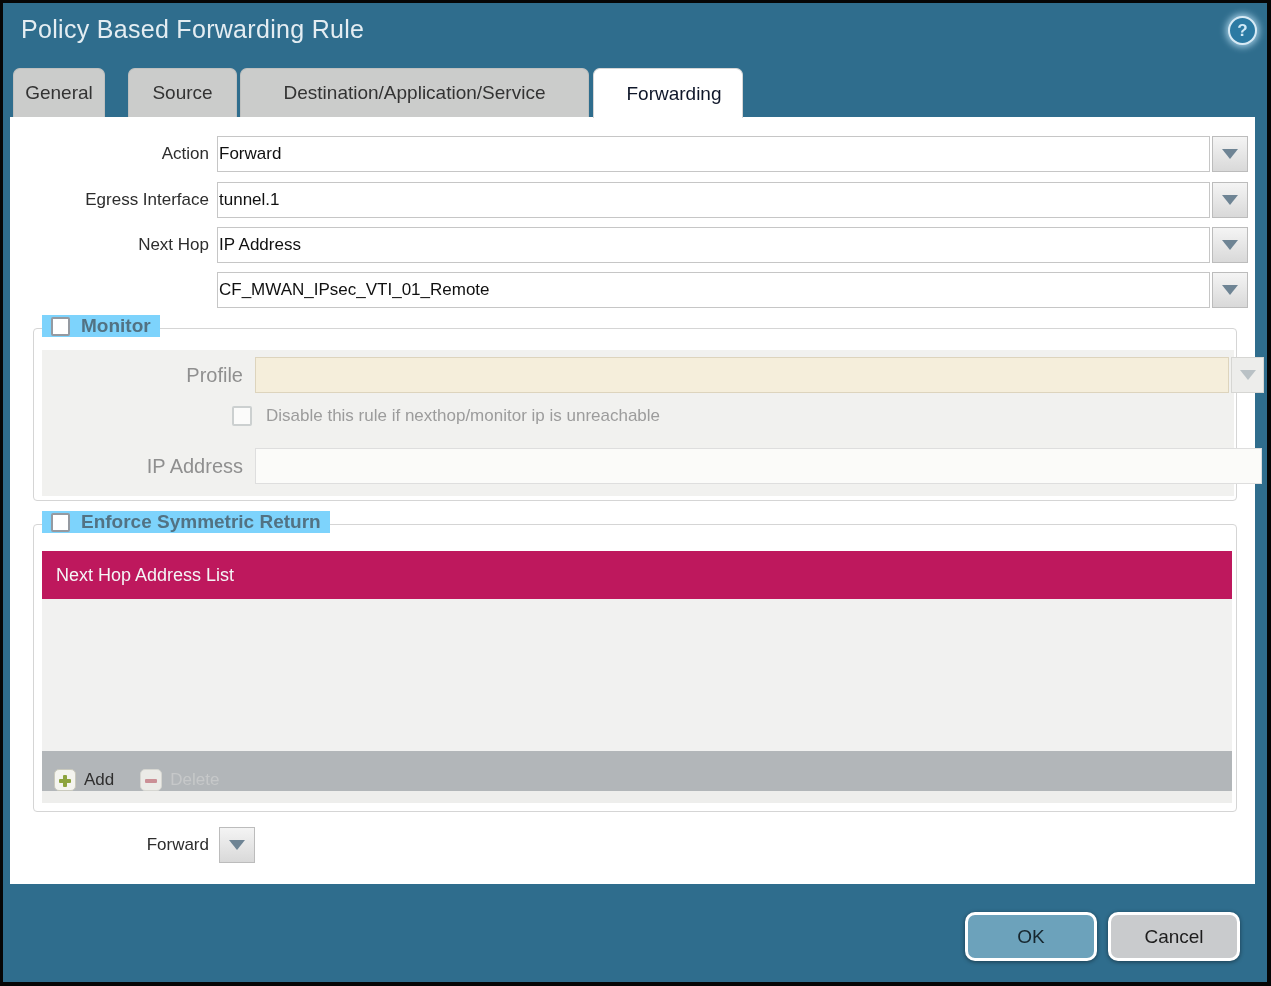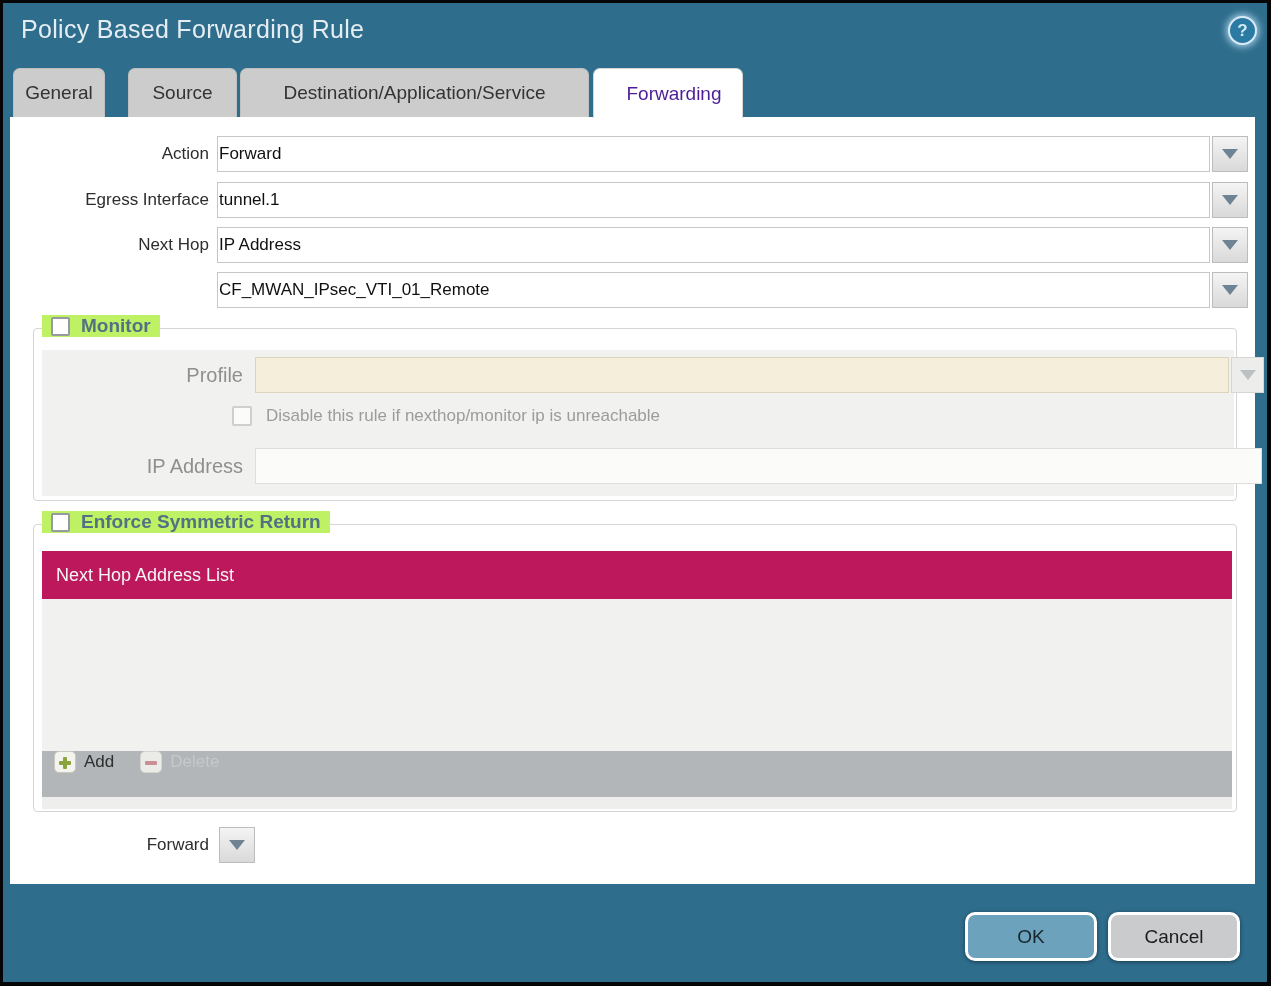--- a/index.html
+++ b/index.html
@@ -14,59 +14,59 @@
            color:#e4edf2; letter-spacing:.3px; }
   .help { position:absolute; left:1228px; top:16px; width:29px; height:29px; border-radius:50%;
           background:#2b7aa3; border:2px solid #d7eaf5; box-shadow:0 0 7px 2px rgba(190,228,248,.8);
           display:flex; align-items:center; justify-content:center; cursor:pointer; }
   .help span { color:#cfe9f7; font-size:17px; font-weight:bold; }
 
   
   .tab { position:absolute; top:68px; height:49px; background:#cbcccb; border:1px solid #bfc0bf;
          border-bottom:none; border-radius:7px 7px 0 0; display:flex; align-items:center;
          justify-content:center; font-size:19px; color:#333; cursor:pointer; }
-  .tab.active { background:#ffffff; border-color:#d6d6d6; height:50px; z-index:3; color:#4c1d95;padding-left:12px; }
+  .tab.active { background:#ffffff; border-color:#d6d6d6; height:50px; z-index:3; color:#0f172a;padding-left:12px; }
 
   
   .content { position:absolute; left:10px; top:117px; width:1245px; height:767px; background:#fff; z-index:2; }
 
   .frow { position:absolute; left:0; display:flex; align-items:center; height:36px; }
   .flabel { width:207px; padding-right:8px; text-align:right; font-size:17px; color:#2d2d2d; }
   .finput { width:993px; height:36px; border:1px solid #c6c6c6; background:#fff; font-size:17px;
             color:#101010; padding:0 1px; font-family:"Liberation Sans",sans-serif; outline:none; }
   .ddbtn { width:36px; height:36px; margin-left:2px; background:linear-gradient(#f4f4f4,#d9d9d9);
            border:1px solid #bcbcbc; display:flex; align-items:center; justify-content:center; cursor:pointer; }
   .arrow { width:0; height:0; border-left:8px solid transparent; border-right:8px solid transparent;
            border-top:10px solid #6e8494; }
   .ddbtn.disabled { background:#ededeb; border-color:#d6d6d3; cursor:default; }
   .ddbtn.disabled .arrow { border-top-color:#b9c1c5; }
 
   
   .group { position:absolute; left:23px; width:1204px; border:1px solid #d5d5d5; border-radius:4px; }
-  .legend { position:absolute; top:-14px; left:8px; background:#bef264; padding:0 9px; display:flex;
+  .legend { position:absolute; top:-14px; left:8px; background:#7dd3fc; padding:0 9px; display:flex;
             align-items:center; gap:11px; }
   .legend .cap { font-size:19px; font-weight:bold; color:#527283; }
   .cbox { width:19px; height:19px; background:#fff; border:2px solid #959aa1; border-radius:2px; cursor:pointer; }
   .cbox.disabled { width:20px; height:20px; border-color:#ccd0d0; background:#fbfbfa; cursor:default; }
 
   .mpanel { position:absolute; left:8px; top:21px; width:1192px; height:146px; background:#f1f1ef; }
   .prow { position:absolute; display:flex; align-items:center; }
   .plabel { width:213px; padding-right:12px; text-align:right; font-size:20px; color:#8f8f8f; }
   .beige { width:974px; height:36px; margin-left:0; border:1px solid #ddd4bd; background:#f5eedb;
            font-size:17px; padding:0 9px; color:#555; outline:none; }
   .dinput { width:1007px; height:36px; border:1px solid #dedede; background:#fbfbf9; font-size:17px;
             padding:0 9px; color:#777; outline:none; }
   .dcblabel { margin-left:14px; font-size:17px; color:#9c9c9c; }
 
   
   .table { position:absolute; left:8px; top:26px; width:1190px; }
   .thead { height:48px; background:#be185d; color:#f4f6f6; font-size:18px; line-height:48px;
            padding-left:14px; }
   .tbody { height:152px; background:#f1f1f0; }
-  .tfoot { height:46px; background:#b2b6b9; display:flex; align-items:flex-start; padding-left:12px; gap:26px; }
+  .tfoot { height:40px; background:#b2b6b9; display:flex; align-items:flex-end; padding-left:12px; gap:26px; }
   .tstrip { height:12px; background:#eeeeec; }
   .tbtn { display:flex; align-items:center; gap:8px; cursor:pointer; }
   .tbtn.disabled { cursor:default; }
   .icon-sq { position:relative; width:22px; height:22px; border-radius:5px; background:#f4f4ef;
              border:1px solid #c9c9bd; }
   .icon-sq.plus::before { content:""; position:absolute; left:4px; top:9px; width:12px; height:4px;
              background:#8da43e; border-radius:1px; }
   .icon-sq.plus::after  { content:""; position:absolute; left:8px; top:5px; width:4px; height:12px;
              background:#8da43e; border-radius:1px; }
   .icon-sq.minus { background:#ebebe7; border-color:#d6d6d1; }

